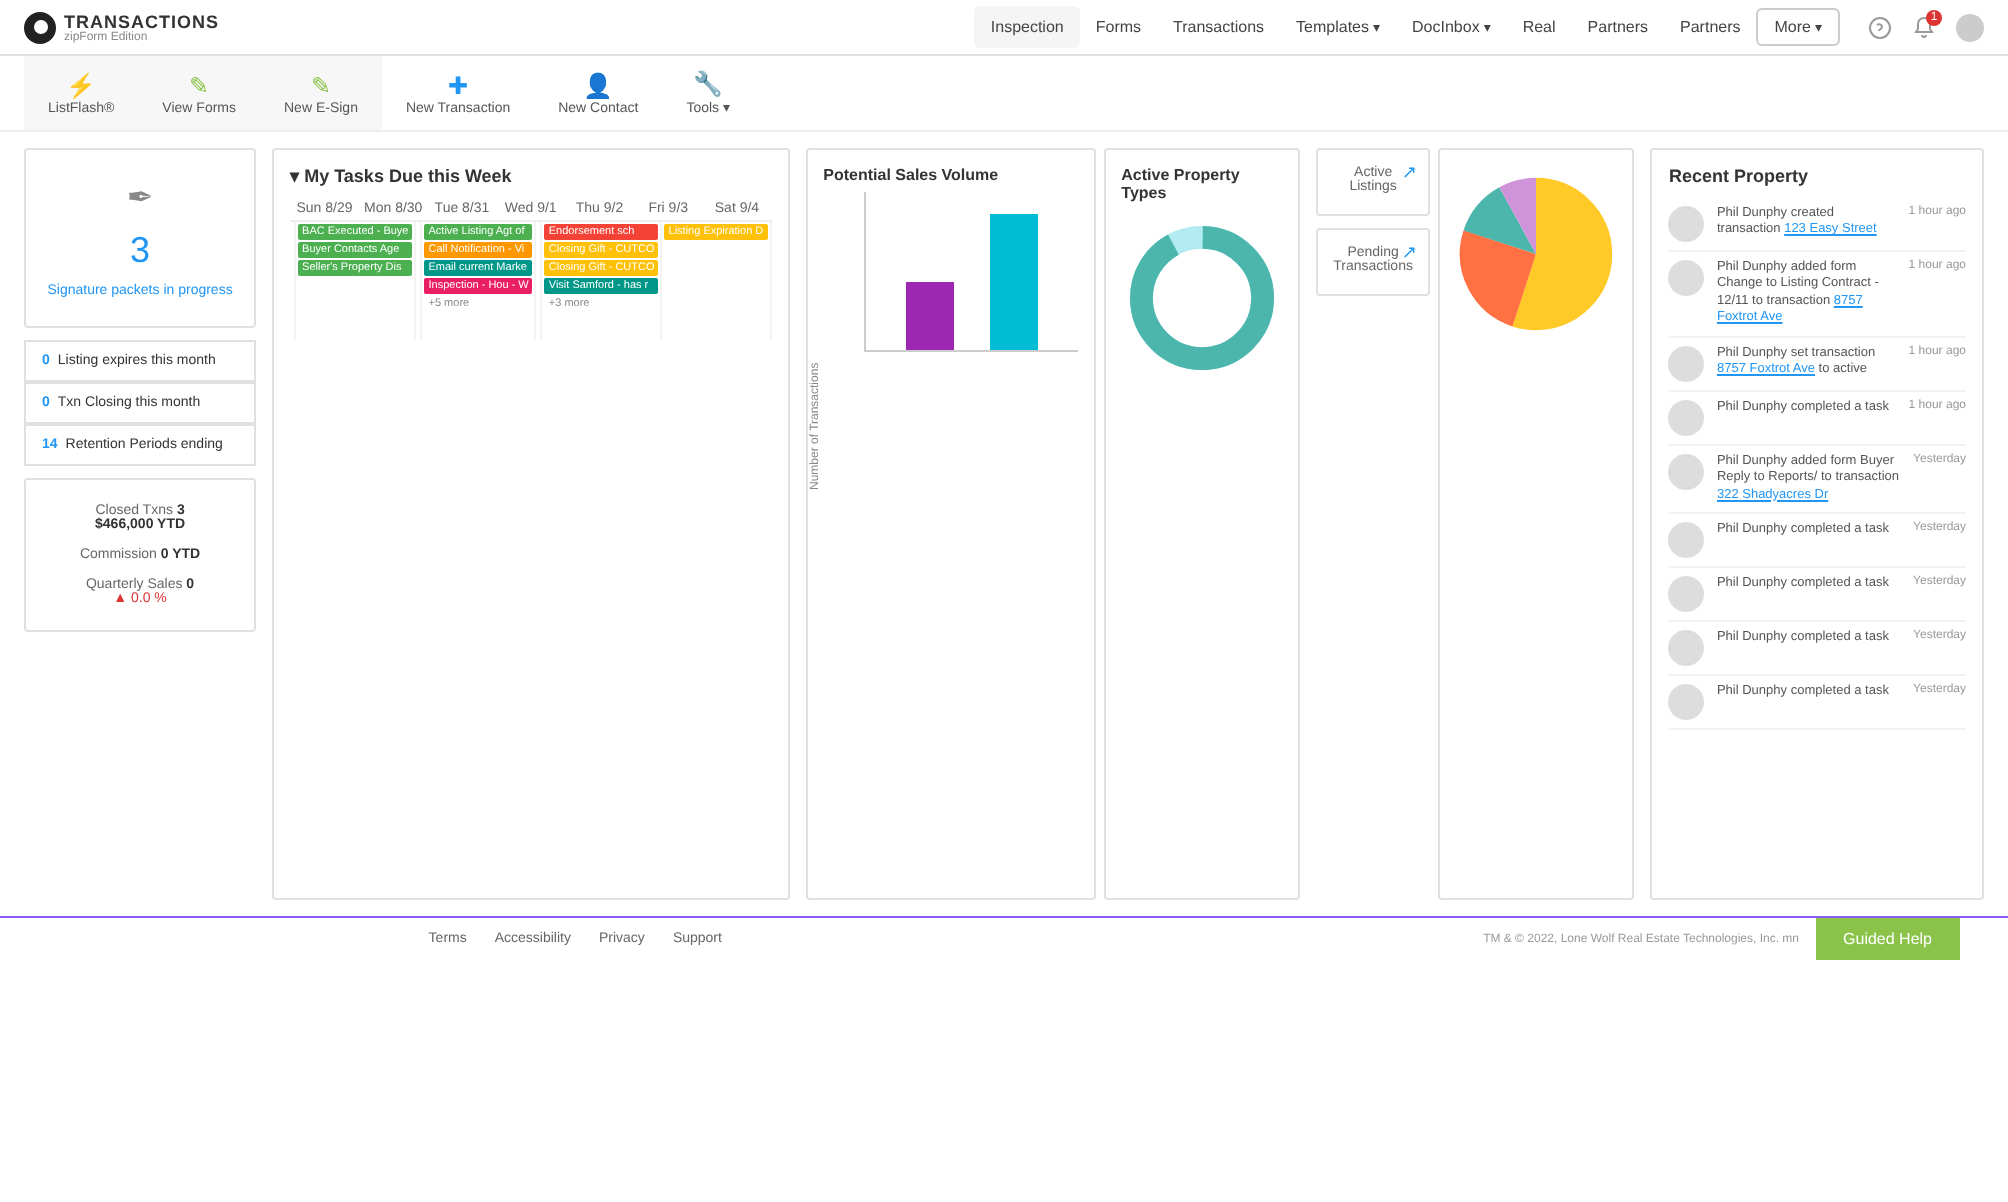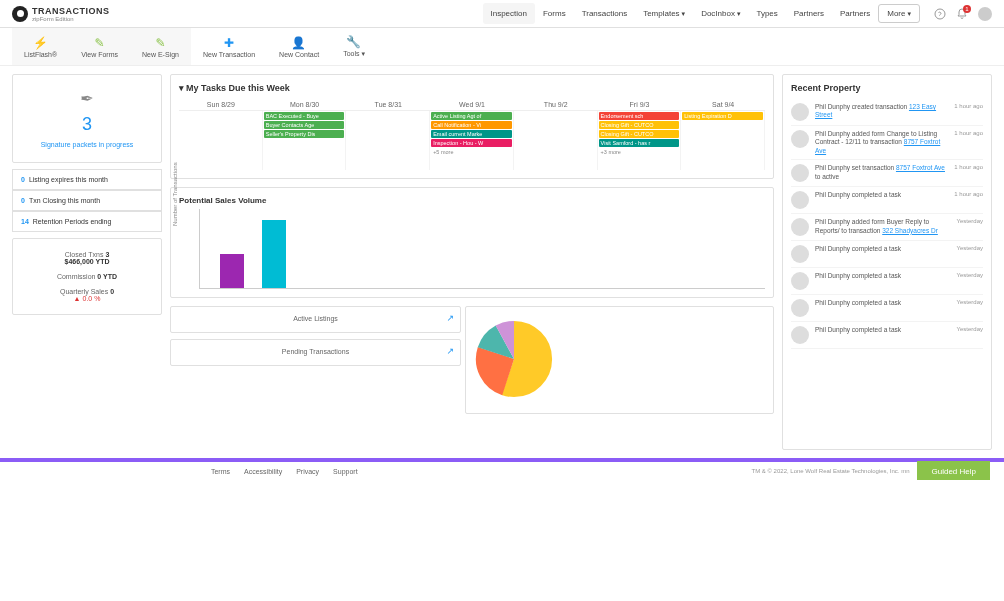--- a/index.html
+++ b/index.html
@@ -20,21 +20,21 @@
 .badge{position:absolute;top:-3px;right:-3px;background:#d33;color:#fff;border-radius:50%;width:8px;height:8px;font-size:6px;display:flex;align-items:center;justify-content:center}
 .avatar-sm{width:14px;height:14px;background:#ccc;border-radius:50%}
 .toolbar{height:38px;display:flex;align-items:center;gap:0;padding:0 12px;border-bottom:1px solid #eee}
 .tool{display:flex;flex-direction:column;align-items:center;justify-content:center;padding:4px 12px;font-size:7px;color:#555;cursor:pointer;height:100%}
 .tool.shade{background:#f7f7f7}
 .tool-icon{font-size:12px;margin-bottom:1px}
 .green-i{color:#8bc34a}
 .blue-i{color:#2196f3}
 .main{flex:1;display:flex;gap:8px;padding:8px 12px;background:#fff;overflow:hidden}
 .col-left{width:150px;display:flex;flex-direction:column;gap:6px}
-.col-mid{flex:1;display:flex;flex-direction:column;gap:8px}
+.col-mid{flex:1;display:flex;flex-direction:row;gap:8px}
 .col-right{width:210px;display:flex;flex-direction:column}
 .card{border:1px solid #e0e0e0;border-radius:2px;background:#fff;padding:8px}
 .sig-card{text-align:center;padding:14px 8px}
 .pen-icon{font-size:16px;color:#888}
 .sig-num{font-size:18px;color:#2196f3;margin:6px 0}
 .sig-txt{font-size:7px;color:#2196f3}
 .stat-row{border:1px solid #e0e0e0;padding:6px 8px;font-size:7px;display:flex;gap:4px;align-items:center}
 .stat-num{color:#2196f3;font-weight:bold}
 .mini-stat{padding:4px 0;font-size:7px;color:#666;text-align:center}
 .mini-val{font-weight:bold;color:#333}
@@ -57,21 +57,21 @@
 .val-amt{font-size:13px;font-weight:bold}
 .purple{color:#9c27b0}
 .teal{color:#009688}
 .trend-icon{position:absolute;right:6px;top:6px;color:#2196f3;font-size:9px}
 .activity-list{flex:1;overflow:auto}
 .act-item{display:flex;gap:6px;padding:4px 0;border-bottom:1px solid #f3f3f3}
 .act-av{width:18px;height:18px;background:#ddd;border-radius:50%;flex-shrink:0}
 .act-txt{flex:1;font-size:6.5px;color:#555;line-height:1.3}
 .act-link{color:#2196f3;text-decoration:underline}
 .act-time{font-size:6px;color:#999;flex-shrink:0}
-.footer{height:22px;display:flex;align-items:center;padding:0 14px;border-top:4px solid #8b5cf6;font-size:7px;color:#666}
+.footer{height:22px;display:flex;align-items:center;padding:0 24px;border-top:1px solid #8b5cf6;font-size:7px;color:#666}
 .ft-links{display:flex;gap:14px;margin:0 auto}
 .ft-copy{margin-left:auto;font-size:6px;color:#999}
 .guided{background:#8bc34a;color:#fff;padding:6px 14px;font-size:8px;margin-left:8px}
 .chev{font-size:7px;margin-left:2px}
 </style>
 </head>
 <body>
 
 <div class="app">
   <div class="header">
@@ -81,21 +81,21 @@
         <div class="logo-text">TRANSACTIONS</div>
         <span class="logo-sub">zipForm Edition</span>
       </div>
     </div>
     <div class="nav" id="nav">
         <div class="nav-item active">Inspection</div>
         <div class="nav-item">Forms</div>
         <div class="nav-item">Transactions</div>
         <div class="nav-item">Templates<span class="chev">▾</span></div>
         <div class="nav-item">DocInbox<span class="chev">▾</span></div>
-        <div class="nav-item">Types</div>
+        <div class="nav-item">Real</div>
         <div class="nav-item">Partners</div>
         <div class="nav-item">Partners</div>
         <div class="nav-item more">More<span class="chev">▾</span></div>
       </div>
     <div class="hdr-icons">
       <span class="hdr-icon">
         <svg viewBox="0 0 24 24" width="12" height="12" fill="none" stroke="currentColor" stroke-width="2">
             <circle cx="12" cy="12" r="10"></circle>
             <path d="M9 9a3 3 0 015 2c0 2-3 2-3 4M12 18h0"></path>
           </svg>
@@ -208,20 +208,27 @@
 
       <div class="mid-row">
         <div class="card chart-card">
           <div class="chart-title">Potential Sales Volume</div>
           <div class="ylabel">Number of Transactions</div>
           <div class="bar-chart" id="bars">
               <div class="bar" style="height: 42.8571%; background: rgb(156, 39, 176);"></div>
               <div class="bar" style="height: 85.7143%; background: rgb(0, 188, 212);"></div>
             </div>
         </div>
+        <div class="card chart-card">
+          <div class="chart-title">Active Property Types</div>
+          <svg class="donut" viewBox="0 0 42 42">
+            <circle cx="21" cy="21" r="15.9" fill="none" stroke="#b2ebf2" stroke-width="6"></circle>
+            <circle cx="21" cy="21" r="15.9" fill="none" stroke="#4db6ac" stroke-width="6" stroke-dasharray="92 8" stroke-dashoffset="25"></circle>
+          </svg>
+        </div>
       </div>
 
       <div class="mid-row">
         <div style="flex:1;display:flex;flex-direction:column;gap:6px">
           <div class="card val-card">
             <span class="trend-icon">↗</span>
             <div class="val-lbl">Active Listings</div>
           </div>
           <div class="card val-card">
             <span class="trend-icon">↗</span>

